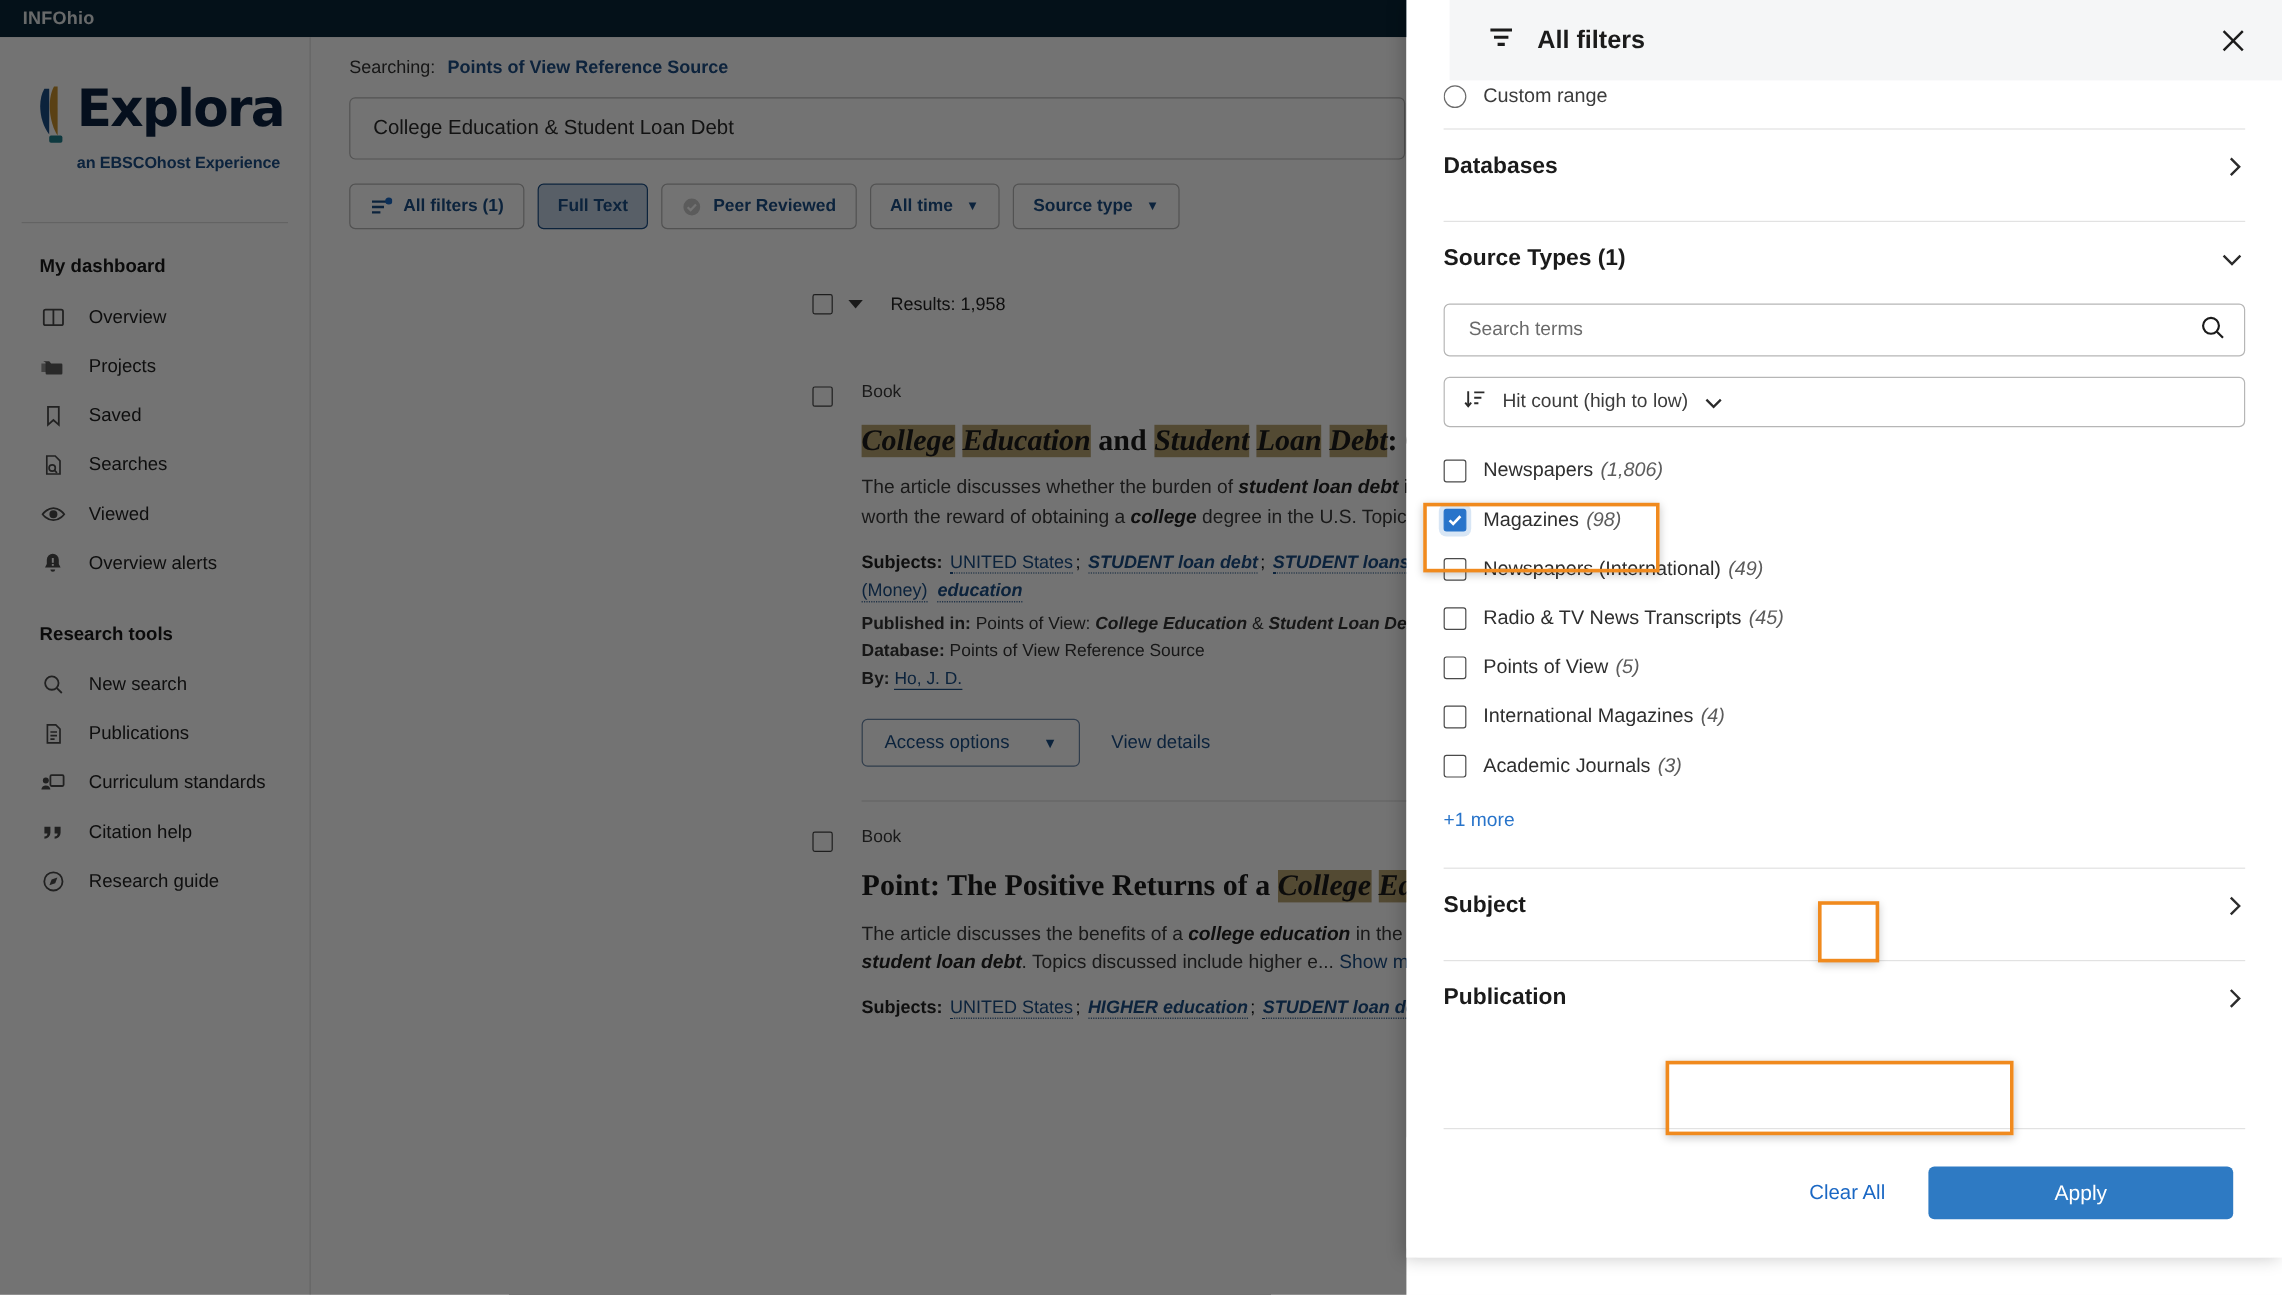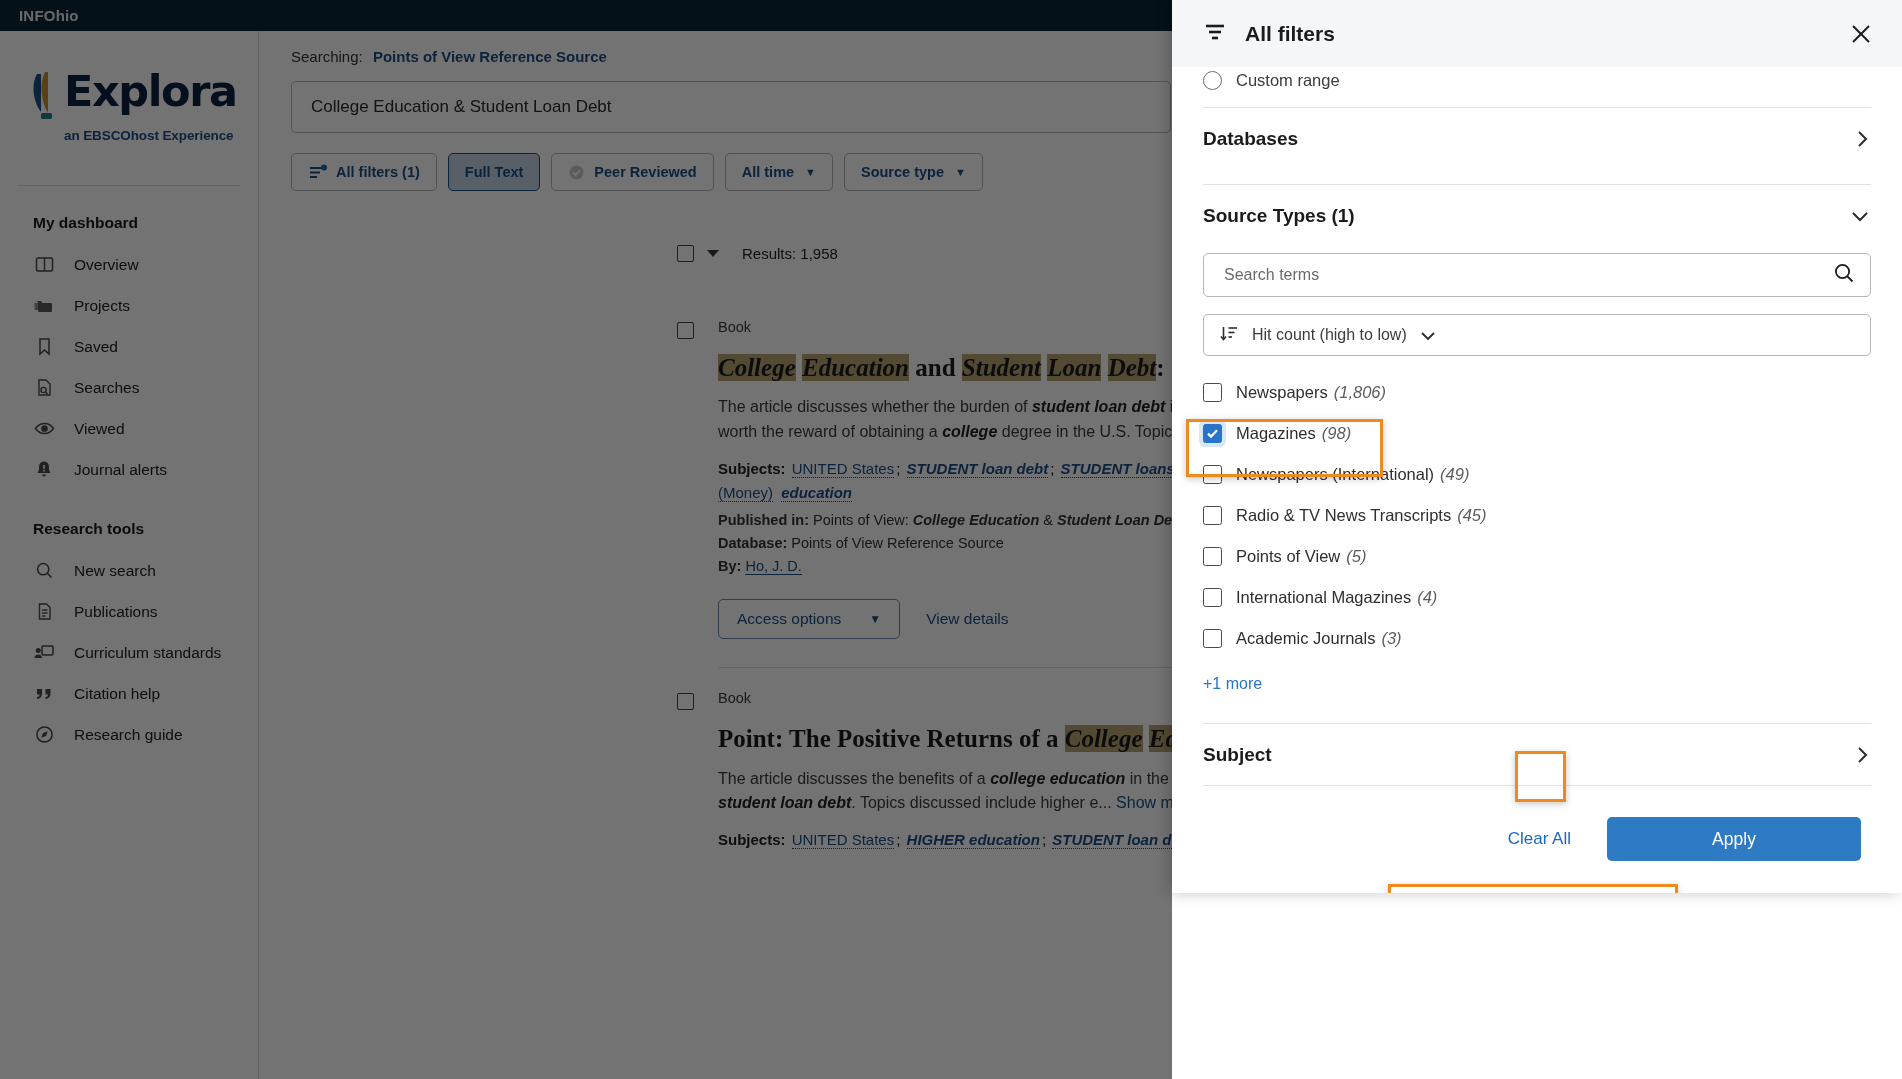--- a/index.html
+++ b/index.html
@@ -144,24 +144,25 @@
     display: flex; align-items: center; padding: 0 18px;
     color: #1b4e86; font-size: 15.5px; cursor: pointer;
   }
   .access-btn .caret { margin-left: 28px; font-size: 12px; }
   .view-details { margin-left: 26px; color: #1b4e86; font-size: 15.5px; cursor: pointer; }
   .rsep { height: 1px; background: #dddddd; margin: 28px 0 0 0; width: 760px; }
 
   
   #filter-panel {
     position: absolute; right: 0; top: 0;
-    width: 730px; height: 893px;
+    width: 730px; height: 1048px;
     background: #ffffff; z-index: 60;
     box-shadow: -3px 0 14px rgba(0,0,0,0.22);
     overflow: hidden;
+    padding-left: 36px;
   }
   #panel-header {
     height: 67px; background: #f5f6f7;
     display: flex; align-items: center; padding: 0 0 0 31px;
     position: relative;
   }
   #panel-header .ptitle {
     font-size: 21px; font-weight: bold; color: #1b1b1b; margin-left: 16px;
   }
   #panel-close {
@@ -331,21 +332,21 @@
 
     <div class="side-item">
       <span class="ico">
         <svg width="18" height="19" viewBox="0 0 18 19" fill="#4a4a4a">
           <path d="M9 1.5a5 5 0 00-5 5v3.5L2.5 13h13L14 10V6.5a5 5 0 00-5-5z"></path>
           <path d="M7 14.5a2 2 0 004 0z"></path>
           <rect x="8.2" y="5" width="1.6" height="4" fill="#fff"></rect>
           <rect x="8.2" y="10" width="1.6" height="1.5" fill="#fff"></rect>
         </svg>
       </span>
-      <span class="lbl">Journal alerts</span>
+      <span class="lbl">Overview alerts</span>
     </div>
 
     <div class="side-head" style="margin-top:30px">Research tools</div>
 
     <div class="side-item">
       <span class="ico">
         <svg width="19" height="19" viewBox="0 0 19 19" fill="none" stroke="#4a4a4a" stroke-width="1.5">
           <circle cx="8.2" cy="8.2" r="5.6"></circle>
             <line x1="12.4" y1="12.4" x2="16.5" y2="16.5"></line>
         </svg>

